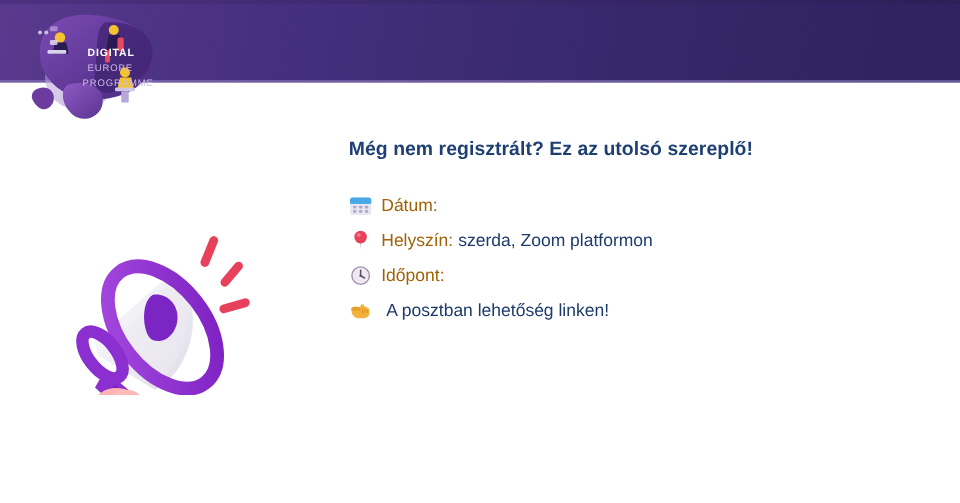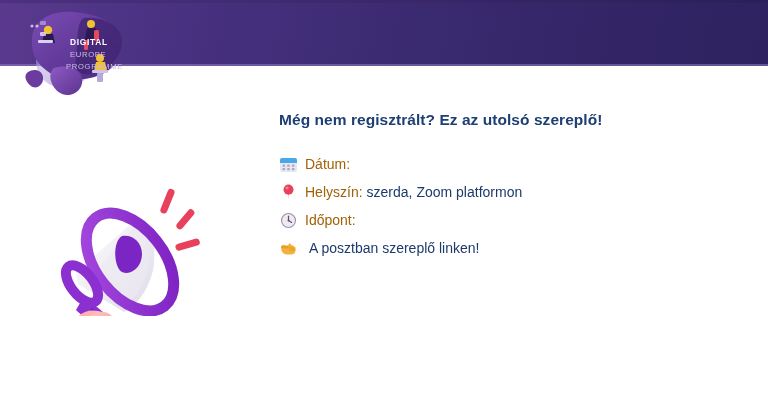--- a/index.html
+++ b/index.html
@@ -328,19 +328,19 @@
             <path d="M2,7.5 C2,6 3.6,5.2 5.2,5.4 L9.5,5.8 C9,4.8 9.4,3.6 10.6,3.5
                      C11.8,3.4 12.4,4.4 12.4,5.3 C13.4,4.9 14.6,5.4 14.8,6.4
                      C15.8,6.4 16.6,7.1 16.6,8.2 L16.6,10.2
                      C16.6,12.8 14.4,14.6 11.6,14.6 L8.2,14.6
                      C5.6,14.6 3.4,13 2.6,10.8 Z" fill="#f2b23b"></path>
             <path d="M2,7.5 C2,6 3.6,5.2 5.2,5.4 L9.5,5.8 L9.5,8.4 L4.6,8.4
                      C3.2,8.4 2,8.2 2,7.5 Z" fill="#e8a02b"></path>
             <path d="M11,7.2 L11,10.6 M13,7.4 L13,10.4 M14.9,8 L14.9,10.2" stroke="#e09522" stroke-width=".9" stroke-linecap="round"></path>
           </svg>
         </span>
-        <span class="detail-value">A posztban szereplő linken!</span>
+        <span class="detail-value">A posztban lehetőség linken!</span>
       </li>
 
     </ul>
   </div>
 
 </div>
 
 </body></html>

